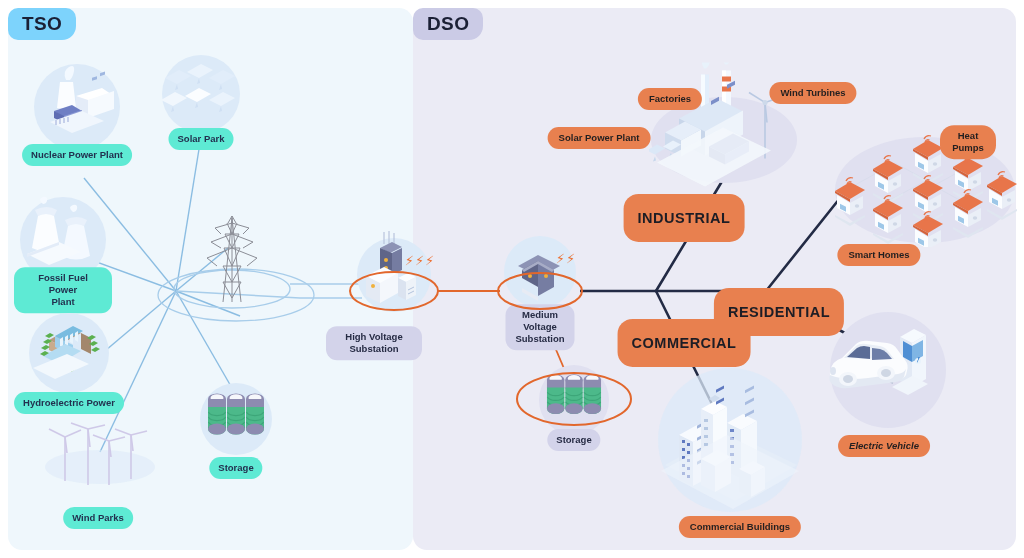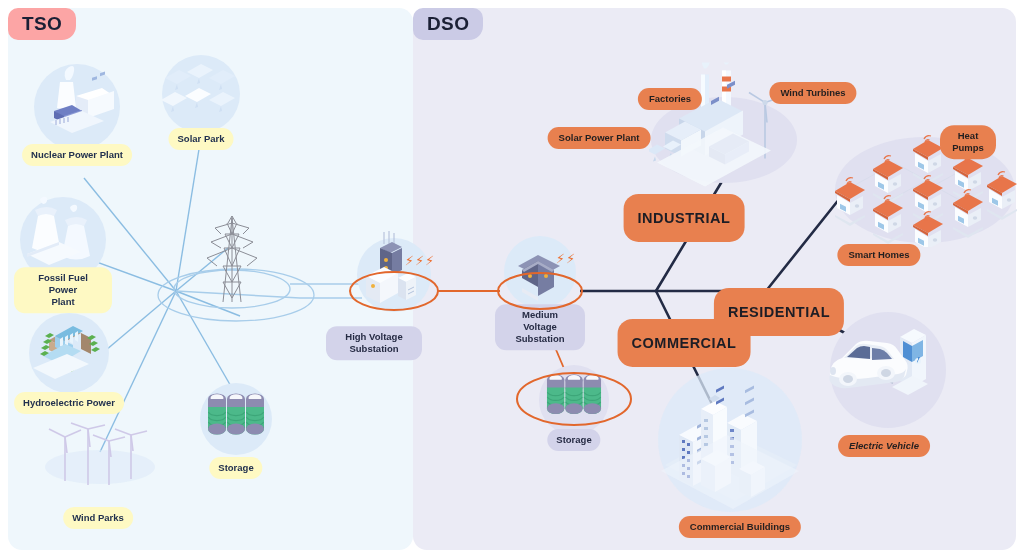--- a/index.html
+++ b/index.html
@@ -6,31 +6,31 @@
   body{font-family:"Liberation Sans",sans-serif;}
   #canvas{position:relative;width:1024px;height:558px;overflow:hidden;background:#ffffff;}
 
   
   .panel{position:absolute;border-radius:14px;}
   #tso-panel{left:8px;top:8px;width:405px;height:542px;background:#eff7fc;}
   #dso-panel{left:413px;top:8px;width:603px;height:542px;background:#ebebf5;}
 
   .zone-tag{position:absolute;top:8px;padding:6px 14px 7px;border-radius:10px 10px 14px 10px;
             font-size:19px;font-weight:700;color:#1b2035;letter-spacing:.4px;line-height:1;}
-  #tso-tag{left:8px;background:#fca5a5;}
+  #tso-tag{left:8px;background:#7dd3fc;}
   #dso-tag{left:413px;background:#cbcbe6;}
 
   
   svg.layer{position:absolute;left:0;top:0;width:1024px;height:558px;overflow:visible;}
   svg.layer *{vector-effect:non-scaling-stroke;}
 
   
   .lbl{position:absolute;transform:translate(-50%,-50%);text-align:center;
        border-radius:11px;line-height:1.25;white-space:pre-line;box-sizing:border-box;}
-  .lbl-blue{background:#fef9c3;color:#22314f;font-size:9.5px;font-weight:700;padding:5px 9px;}
+  .lbl-blue{background:#5eead4;color:#22314f;font-size:9.5px;font-weight:700;padding:5px 9px;}
   .lbl-purple{background:#d3d3ea;color:#262b44;font-size:9.5px;font-weight:700;padding:5px 9px;}
   .lbl-or{background:#e8804f;color:#231f20;font-size:9.5px;font-weight:700;padding:5px 11px;border-radius:14px;}
   .lbl-big{background:#e8804f;color:#1d1d25;font-size:14.5px;font-weight:600;padding:15px 14px;border-radius:15px;letter-spacing:.5px;}
 
   
   .blob{position:absolute;transform:translate(-50%,-50%);border-radius:50%;}
   .blob-lt{background:#dceaf8;}
   .blob-pu{background:#e0e0f0;}
 
   .icon{position:absolute;transform:translate(-50%,-50%);}
@@ -307,21 +307,21 @@
   <svg class="icon" style="left:539px;top:276px;width:54px;height:56px;" viewBox="0 0 54 56">
     <path d="M6 18 l20 -11 l22 11 l-20 11z" fill="#8d93b5"></path>
     <path d="M10 22 l16 -9 v26 l-16 -9z" fill="#5f6588"></path>
     <path d="M26 13 l16 9 v17 l-16 9z" fill="#767da2"></path>
     <path d="M10 22 l16 -9 l16 9 l-2 2 l-14 -8 l-14 8z" fill="#a7acc6"></path>
     <circle cx="18" cy="28" r="2" fill="#f0b13d"></circle>
     <circle cx="34" cy="28" r="2" fill="#f0b13d"></circle>
     <path d="M10 40 l16 9 v4 l-16 -9z" fill="#e7ebf4"></path>
   </svg>
   <div class="bolt" style="left:566px;top:258px;">⚡⚡</div>
-  <div class="lbl lbl-purple" style="left:540px;top:327px;width:90px;">Medium Voltage
+  <div class="lbl lbl-purple" style="left:540px;top:327px;width:69px;">Medium Voltage
 Substation</div>
 
   <div class="blob blob-pu" style="left:574px;top:400px;width:70px;height:70px;"></div>
   <svg class="icon" style="left:574px;top:398px;width:62px;height:56px;" viewBox="0 0 64 58">
     <g>
       <g transform="translate(4,4)">
         <ellipse cx="9" cy="6" rx="9" ry="5.5" fill="#8d8bb0"></ellipse>
           <ellipse cx="9" cy="5" rx="6.5" ry="3.8" fill="#f6f7fb"></ellipse>
         <path d="M0 6 v8 a9 5.5 0 0 0 18 0 V6z" fill="#8d8bb0"></path>
         <path d="M0 14 v22 a9 5.5 0 0 0 18 0 V14z" fill="#4cb98a"></path>

